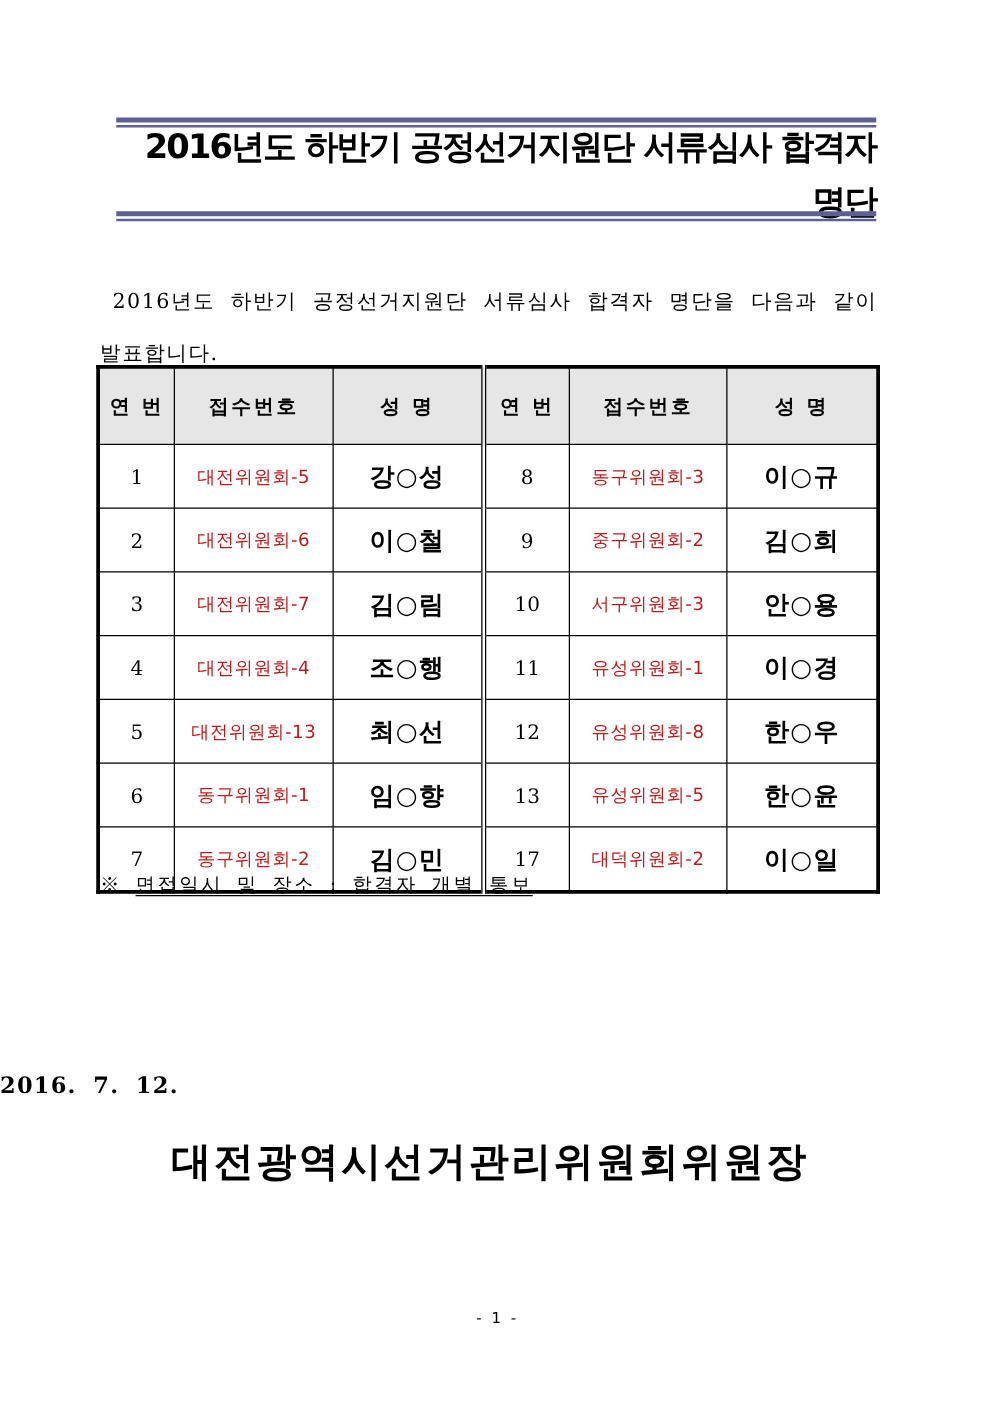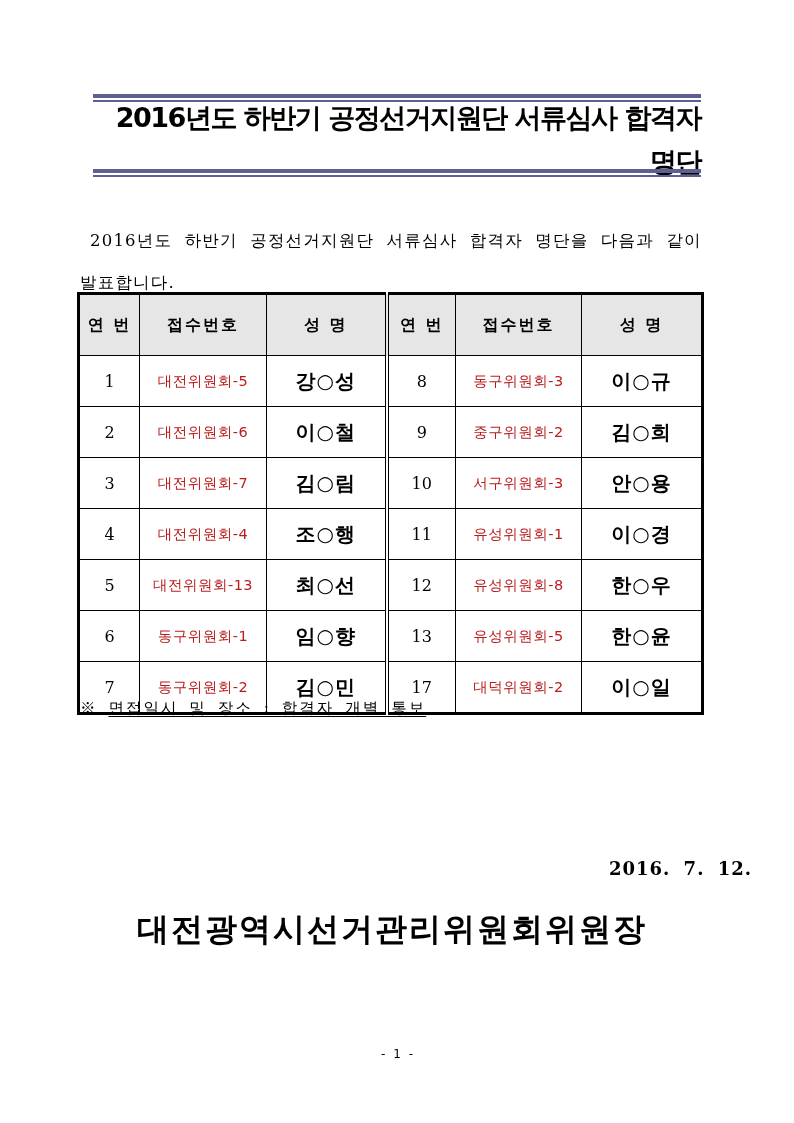--- a/index.html
+++ b/index.html
@@ -22,21 +22,21 @@
                       letter-spacing: 2px; }
     table.roster td { height: 50px; font-size: 15px; }
     table.roster td.num { font-size: 16px; }
     table.roster td.receipt { font-family: "DejaVu Sans", "Liberation Sans", sans-serif;
                               font-size: 14.5px; letter-spacing: 0.5px; color: #b91c1c; }
     table.roster td.name { font-weight: bold; font-size: 20px; letter-spacing: 1px; }
     table.roster .split { border-left: 4px double #000; }
     .note { position: absolute; top: 698px; left: 80px; font-size: 15.5px; letter-spacing: 2px;
             word-spacing: 4px; }
     .note .u { text-decoration: underline; text-underline-offset: 3px; }
-    .date { position: absolute; top: 858px; left: 0; width: 752px; text-align: right;
+    .date { position: absolute; top: 858px; left: 0; width: 752px; text-align: left;
             font-weight: bold; font-size: 18px; letter-spacing: 1px; word-spacing: 6px; }
     .signer { position: absolute; top: 908px; left: 0; width: 784px; text-align: center;
               font-weight: bold; font-size: 32px; letter-spacing: 2px; }
     .page-num { position: absolute; top: 1047px; left: 0; width: 794px; text-align: center;
                 font-family: "DejaVu Sans", "Liberation Sans", sans-serif; font-size: 12px;
                 word-spacing: 4px; }
   </style>
 </head>
 <body>
 

